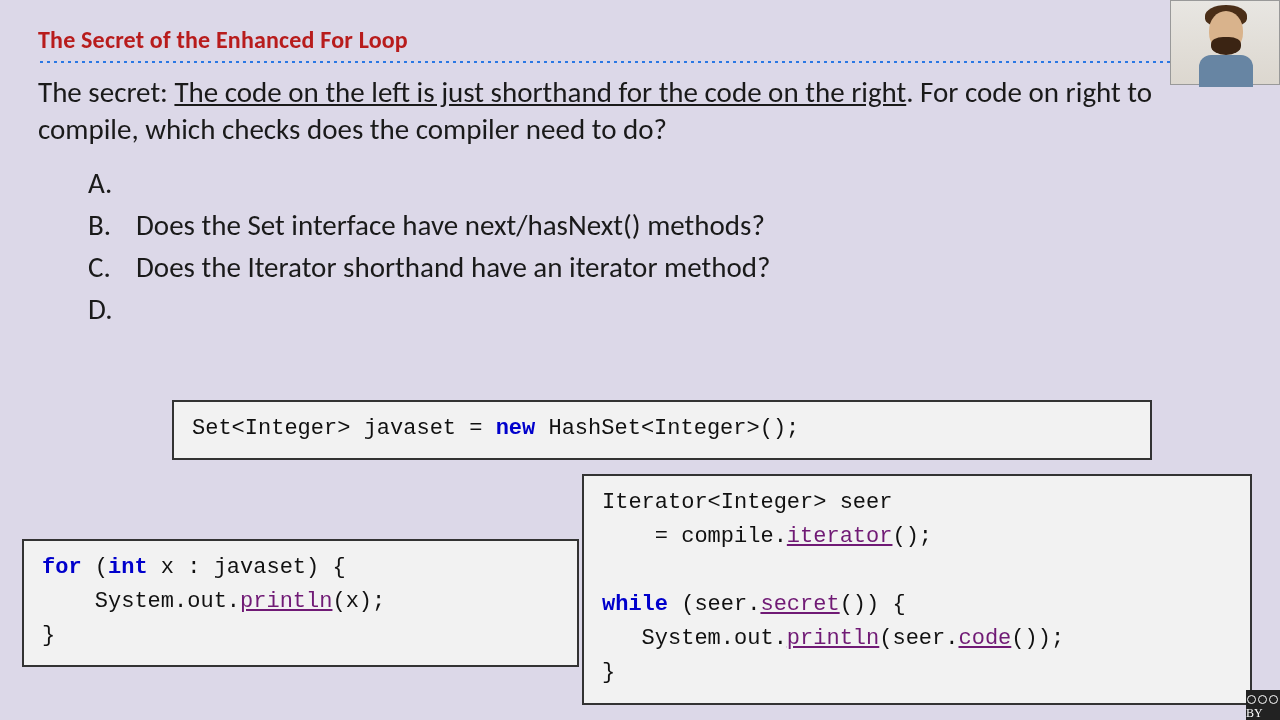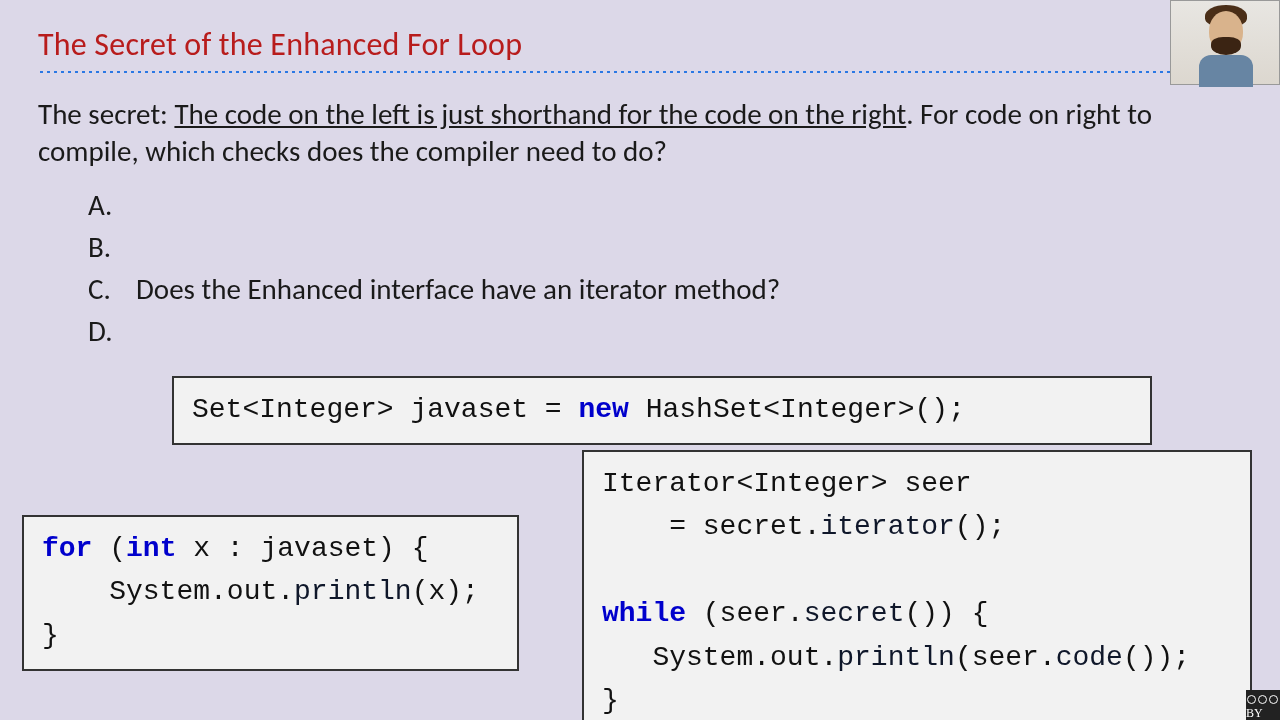--- a/index.html
+++ b/index.html
@@ -10,62 +10,63 @@
     position: relative;
   }
   .slide {
     width: 1280px;
     height: 720px;
     position: relative;
     padding: 25px 38px 0 38px;
   }
   .title {
     color: #b81c1c;
-    font-weight: 400;
-    font-size: 32px;
+    font-weight: 700;
+    font-size: 24px;
     letter-spacing: 0.2px;
   }
   .dots {
     margin-top: 6px;
     height: 4px;
     background-image: radial-gradient(circle, #2b78e4 1.2px, transparent 1.2px);
     background-size: 7px 4px;
     background-repeat: repeat-x;
   }
   .body-text {
-    margin-top: 22px;
+    margin-top: 10px;
     font-size: 29px;
     color: #1a1a1a;
     line-height: 1.28;
   }
   .body-text .underline { text-decoration: underline; }
   .options {
     margin-top: 14px;
     padding-left: 50px;
     font-size: 29px;
     color: #1a1a1a;
     line-height: 1.45;
   }
   .options .row { display: flex; }
   .options .letter { width: 48px; flex: 0 0 48px; }
   .codebox {
     position: absolute;
     background: #f2f2f2;
     border: 2px solid #333;
     font-family: Consolas, "Courier New", monospace;
-    font-size: 28px;
+    font-size: 22px;
     white-space: pre;
     padding: 10px 18px 12px 18px;
     color: #111;
     line-height: 1.55;
+    margin-top: 24px;
   }
   .kw { color: #0000cc; font-weight: 700; }
-  .call { color: #0f172a; }
+  .call { color: #701a75; text-decoration: underline; }
   #box-top   { left: 172px; top: 376px; width: 980px; }
-  #box-left  { left: 22px;  top: 515px; width: 497px; }
+  #box-left  { left: 22px;  top: 515px; width: 557px; }
   #box-right { left: 582px; top: 450px; width: 670px; }
 
   .webcam {
     position: absolute;
     top: 0; right: 0;
     width: 110px; height: 85px;
     background: linear-gradient(180deg,#e8e6e2 0%,#dcd7cf 100%);
     border: 1px solid #999;
   }
   .webcam .head {
@@ -133,38 +134,39 @@
   <div class="body-text">
     <span>The secret: </span><span class="underline">The code on the left is just shorthand for the code on the right</span><span>. For code on right to compile, which checks does the compiler need to do?</span>
   </div>
 
   <div class="options">
     <div class="row">
       <span class="letter">A.</span>
     </div>
     <div class="row">
       <span class="letter">B.</span>
+      <span>Does the Set interface have next/hasNext() methods?</span>
     </div>
     <div class="row">
       <span class="letter">C.</span>
-      <span>Does the Enhanced interface have an iterator method?</span>
+      <span>Does the Iterator shorthand have an iterator method?</span>
     </div>
     <div class="row">
       <span class="letter">D.</span>
     </div>
   </div>
 
   <div id="box-top" class="codebox"><span>Set&lt;Integer&gt; javaset = </span><span class="kw">new</span><span> HashSet&lt;Integer&gt;();</span></div>
 
   <div id="box-left" class="codebox"><span class="kw">for</span><span> (</span><span class="kw">int</span><span> x : javaset) {</span>
 <span>    System.out.</span><span class="call">println</span><span>(x);</span>
 <span>}</span></div>
 
   <div id="box-right" class="codebox"><span>Iterator&lt;Integer&gt; seer</span>
-<span>    = secret.</span><span class="call">iterator</span><span>();</span>
+<span>    = compile.</span><span class="call">iterator</span><span>();</span>
 <span></span>
 <span class="kw">while</span><span> (seer.</span><span class="call">secret</span><span>()) {</span>
 <span>   System.out.</span><span class="call">println</span><span>(seer.</span><span class="call">code</span><span>());</span>
 <span>}</span></div>
 
   <div class="webcam">
     <div class="chair"></div>
     <div class="body"></div>
     <div class="hair"></div>
     <div class="head"></div>

